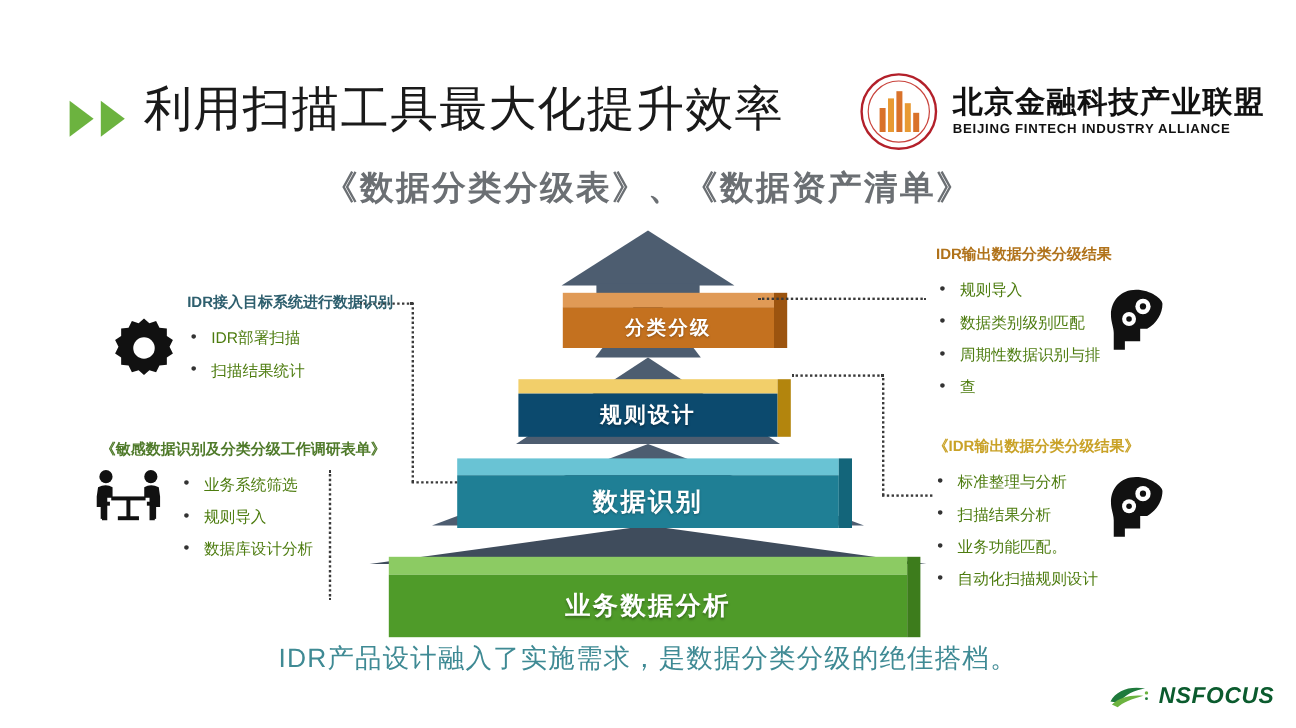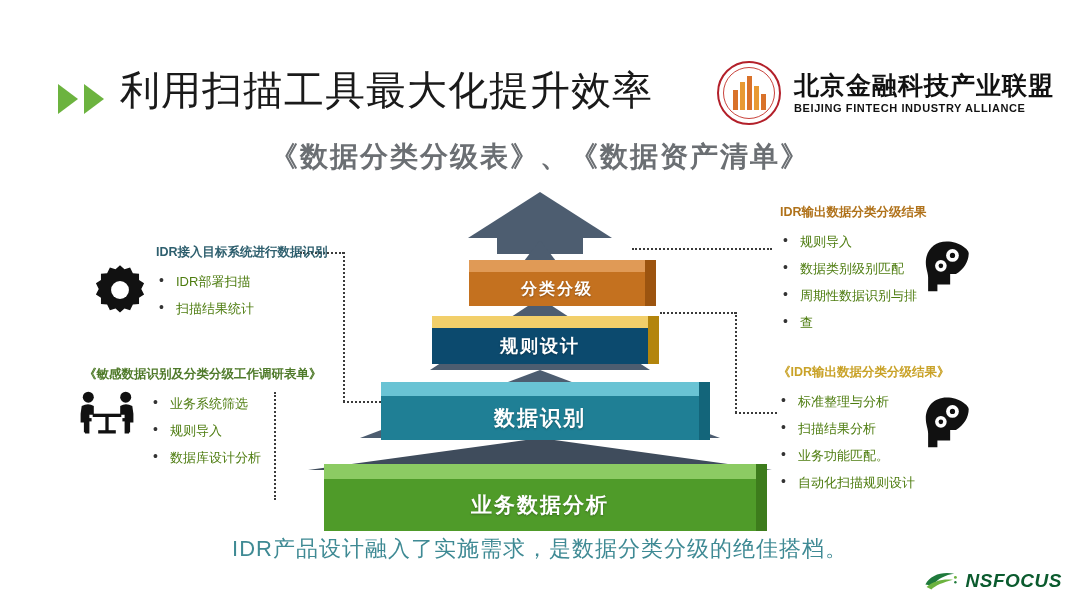--- a/index.html
+++ b/index.html
@@ -109,21 +109,21 @@
 
   <div class="pyramid">
     <div class="arrow"></div>
     <div class="arrowstem"></div>
 
     <div class="tri" style="top:48px;border-bottom-width:58px;border-left-width:44px;border-right-width:44px;border-bottom-color:#4d5d70;"></div>
     <div class="tri" style="top:106px;border-bottom-width:72px;border-left-width:110px;border-right-width:110px;border-bottom-color:#4d5d70;"></div>
     <div class="tri" style="top:178px;border-bottom-width:68px;border-left-width:180px;border-right-width:180px;border-bottom-color:#4d5d70;"></div>
     <div class="tri" style="top:246px;border-bottom-width:32px;border-left-width:232px;border-right-width:232px;border-bottom-color:#3f4c5c;"></div>
 
-    <div class="slab" style="top:68px;width:176px;padding-left:34px;">
+    <div class="slab" style="top:52px;width:176px;padding-left:34px;">
       <div class="top" style="background:#e09a56;"></div>
       <div class="face" style="background:#c4711f;height:34px;font-size:16px;">
         <span>分类分级</span>
       </div>
       <div class="side" style="height:46px;background:#9c540f;"></div>
     </div>
 
     <div class="slab" style="top:124px;width:216px;">
       <div class="top" style="background:#f2cf6a;"></div>
       <div class="face" style="background:#0c4a6e;height:36px;font-size:18px;">

